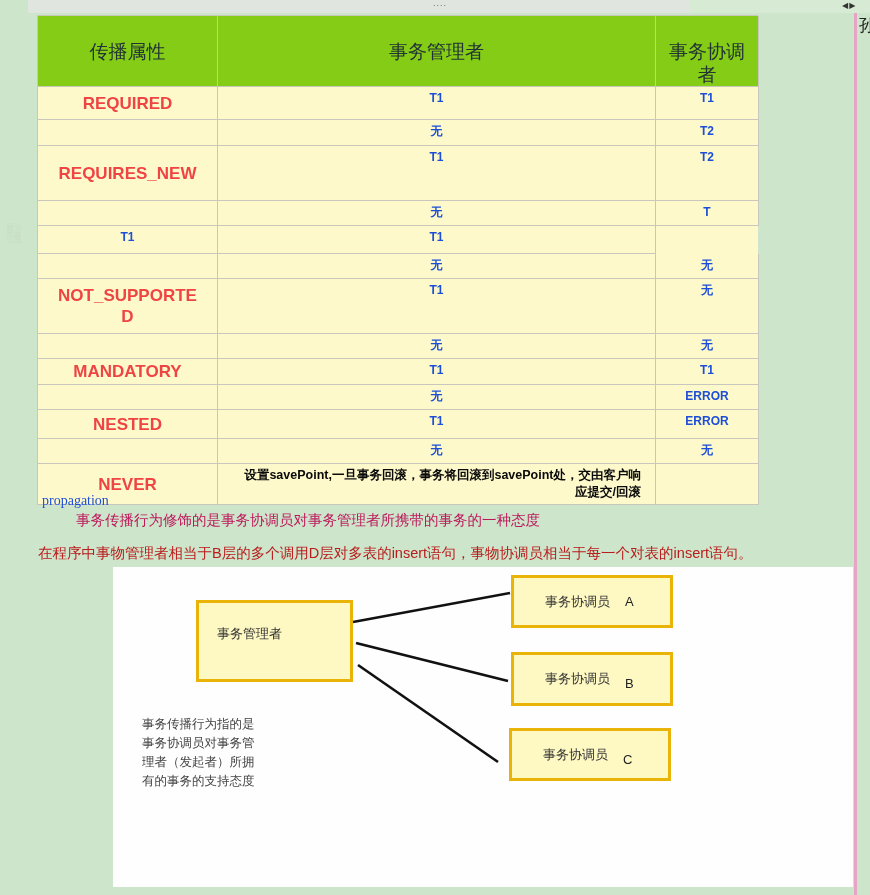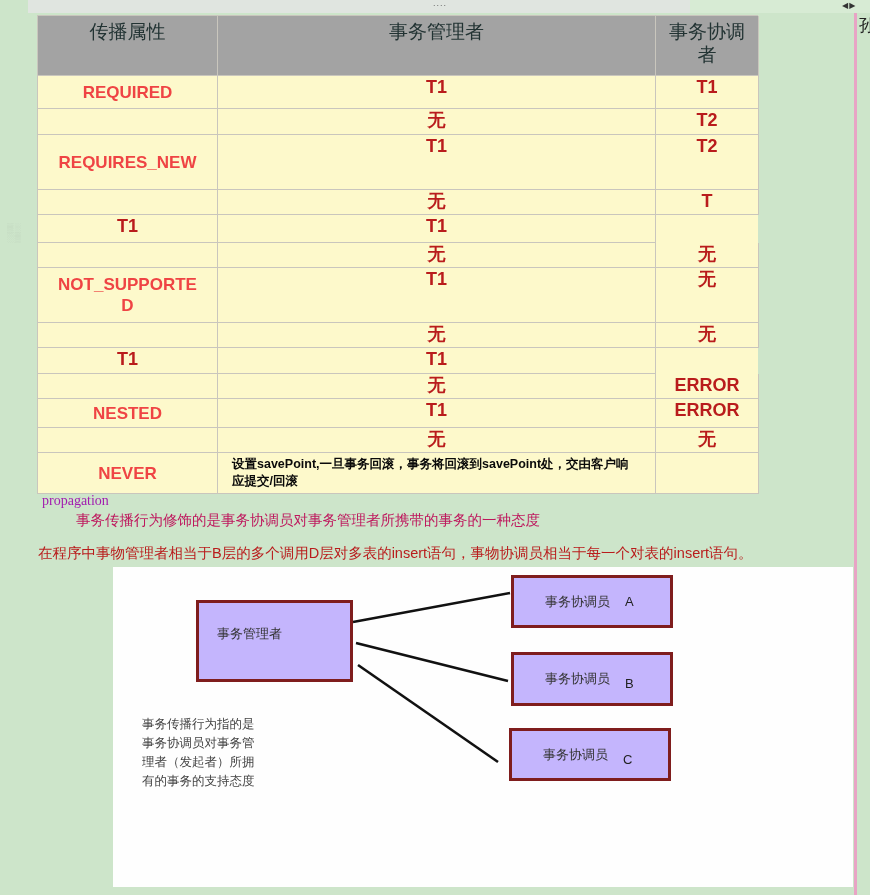--- a/index.html
+++ b/index.html
@@ -20,55 +20,55 @@
   .watermark{position:absolute;left:7px;top:224px;width:22px;height:28px;opacity:0.14;
              color:#777;font-size:9px;line-height:9px;letter-spacing:1px;filter:blur(0.6px);}
 
   
   .ttable{position:absolute;left:37px;top:15px;width:721px;
           border-top:1px solid #c9c6bd;border-left:1px solid #c9c6bd;
           box-sizing:border-box;background:#fdf9cb;}
   .trow,.thead{display:grid;grid-template-columns:180px 438px 103px;}
   .tcell{border-right:1px solid #c9c6bd;border-bottom:1px solid #c9c6bd;
          box-sizing:border-box;display:flex;justify-content:center;}
-  .thead .tcell{background:#a3a3a3;align-items:flex-start;padding-top:4px;
+  .thead .tcell{background:#84cc16;align-items:flex-start;padding-top:24px;
                 font-family:"Liberation Serif","DejaVu Serif",serif;font-size:19px;color:#223333;
                 min-height:60px;text-align:center;line-height:23px;}
   .thead .tcell.c3{padding-left:8px;padding-right:8px;}
   .cell-label{font-weight:bold;font-size:17px;color:#ef4444;align-items:center;
               text-align:center;line-height:21px;word-break:break-all;padding:2px 17px;}
-  .cell-val{font-weight:bold;font-size:18px;color:#b91c1c;align-items:flex-start;
+  .cell-val{font-weight:bold;font-size:12px;color:#1d4ed8;align-items:flex-start;
             padding-top:3px;text-align:center;line-height:16px;}
   .cell-desc{font-weight:bold;font-size:12.5px;color:#0a0a0a;align-items:flex-start;
-             padding:3px 14px 2px;text-align:left;line-height:17px;}
+             padding:3px 14px 2px;text-align:right;line-height:17px;}
   
   .trow:nth-child(1) .tcell{min-height:33px}
   .trow:nth-child(2) .tcell{min-height:26px}
   .trow:nth-child(3) .tcell{min-height:55px}
   .trow:nth-child(4) .tcell{min-height:25px}
   .trow:nth-child(5) .tcell{min-height:28px}
   .trow:nth-child(6) .tcell{min-height:25px}
   .trow:nth-child(7) .tcell{min-height:55px}
   .trow:nth-child(8) .tcell{min-height:25px}
   .trow:nth-child(9) .tcell{min-height:26px}
   .trow:nth-child(10) .tcell{min-height:25px}
   .trow:nth-child(11) .tcell{min-height:29px}
   .trow:nth-child(12) .tcell{min-height:25px}
   .trow:nth-child(13) .tcell{min-height:41px}
 
   
   .caption{position:absolute;left:42px;top:493px;
-           font-family:"Liberation Serif","DejaVu Serif",serif;font-size:14px;color:#a21caf;}
+           font-family:"Liberation Serif","DejaVu Serif",serif;font-size:14px;color:#1d4ed8;}
   .note1{position:absolute;left:76px;top:511px;font-size:14.5px;color:#be185d;}
   .note2{position:absolute;left:38px;top:544px;font-size:14.5px;color:#b91c1c;}
 
   
   .canvas{position:absolute;left:113px;top:567px;width:740px;height:320px;background:#fefefe;}
   .canvas svg{position:absolute;left:0;top:0;}
-  .dbox{position:absolute;box-sizing:border-box;border:3px solid #7f1d1d;background:#c4b5fd;
+  .dbox{position:absolute;box-sizing:border-box;border:3px solid #eab308;background:#fef9c3;
         display:flex;align-items:center;font-size:13px;color:#333;}
   .dbox-manager{left:83px;top:33px;width:157px;height:82px;align-items:flex-start;
                 padding:22px 0 0 18px;}
   .dbox-coord{height:53px;width:162px;padding-left:31px;}
   .dbox-a{left:398px;top:8px;}
   .dbox-b{left:398px;top:85px;height:54px;}
   .dbox-c{left:396px;top:161px;}
   .coord-letter{margin-left:15px;font-size:13px;color:#222;}
   .dbox-b .coord-letter{margin-top:8px;}
   .dbox-c .coord-letter{margin-top:10px;}
@@ -129,20 +129,21 @@
           <div class="tcell cell-label">NOT_SUPPORTED</div>
           <div class="tcell cell-val">T1</div>
           <div class="tcell cell-val">无</div>
         </div>
         <div class="trow">
           <div class="tcell cell-label"></div>
           <div class="tcell cell-val">无</div>
           <div class="tcell cell-val">无</div>
         </div>
         <div class="trow">
+          <div class="tcell cell-label">MANDATORY</div>
           <div class="tcell cell-val">T1</div>
           <div class="tcell cell-val">T1</div>
         </div>
         <div class="trow">
           <div class="tcell cell-label"></div>
           <div class="tcell cell-val">无</div>
           <div class="tcell cell-val">ERROR</div>
         </div>
         <div class="trow">
           <div class="tcell cell-label">NESTED</div>

